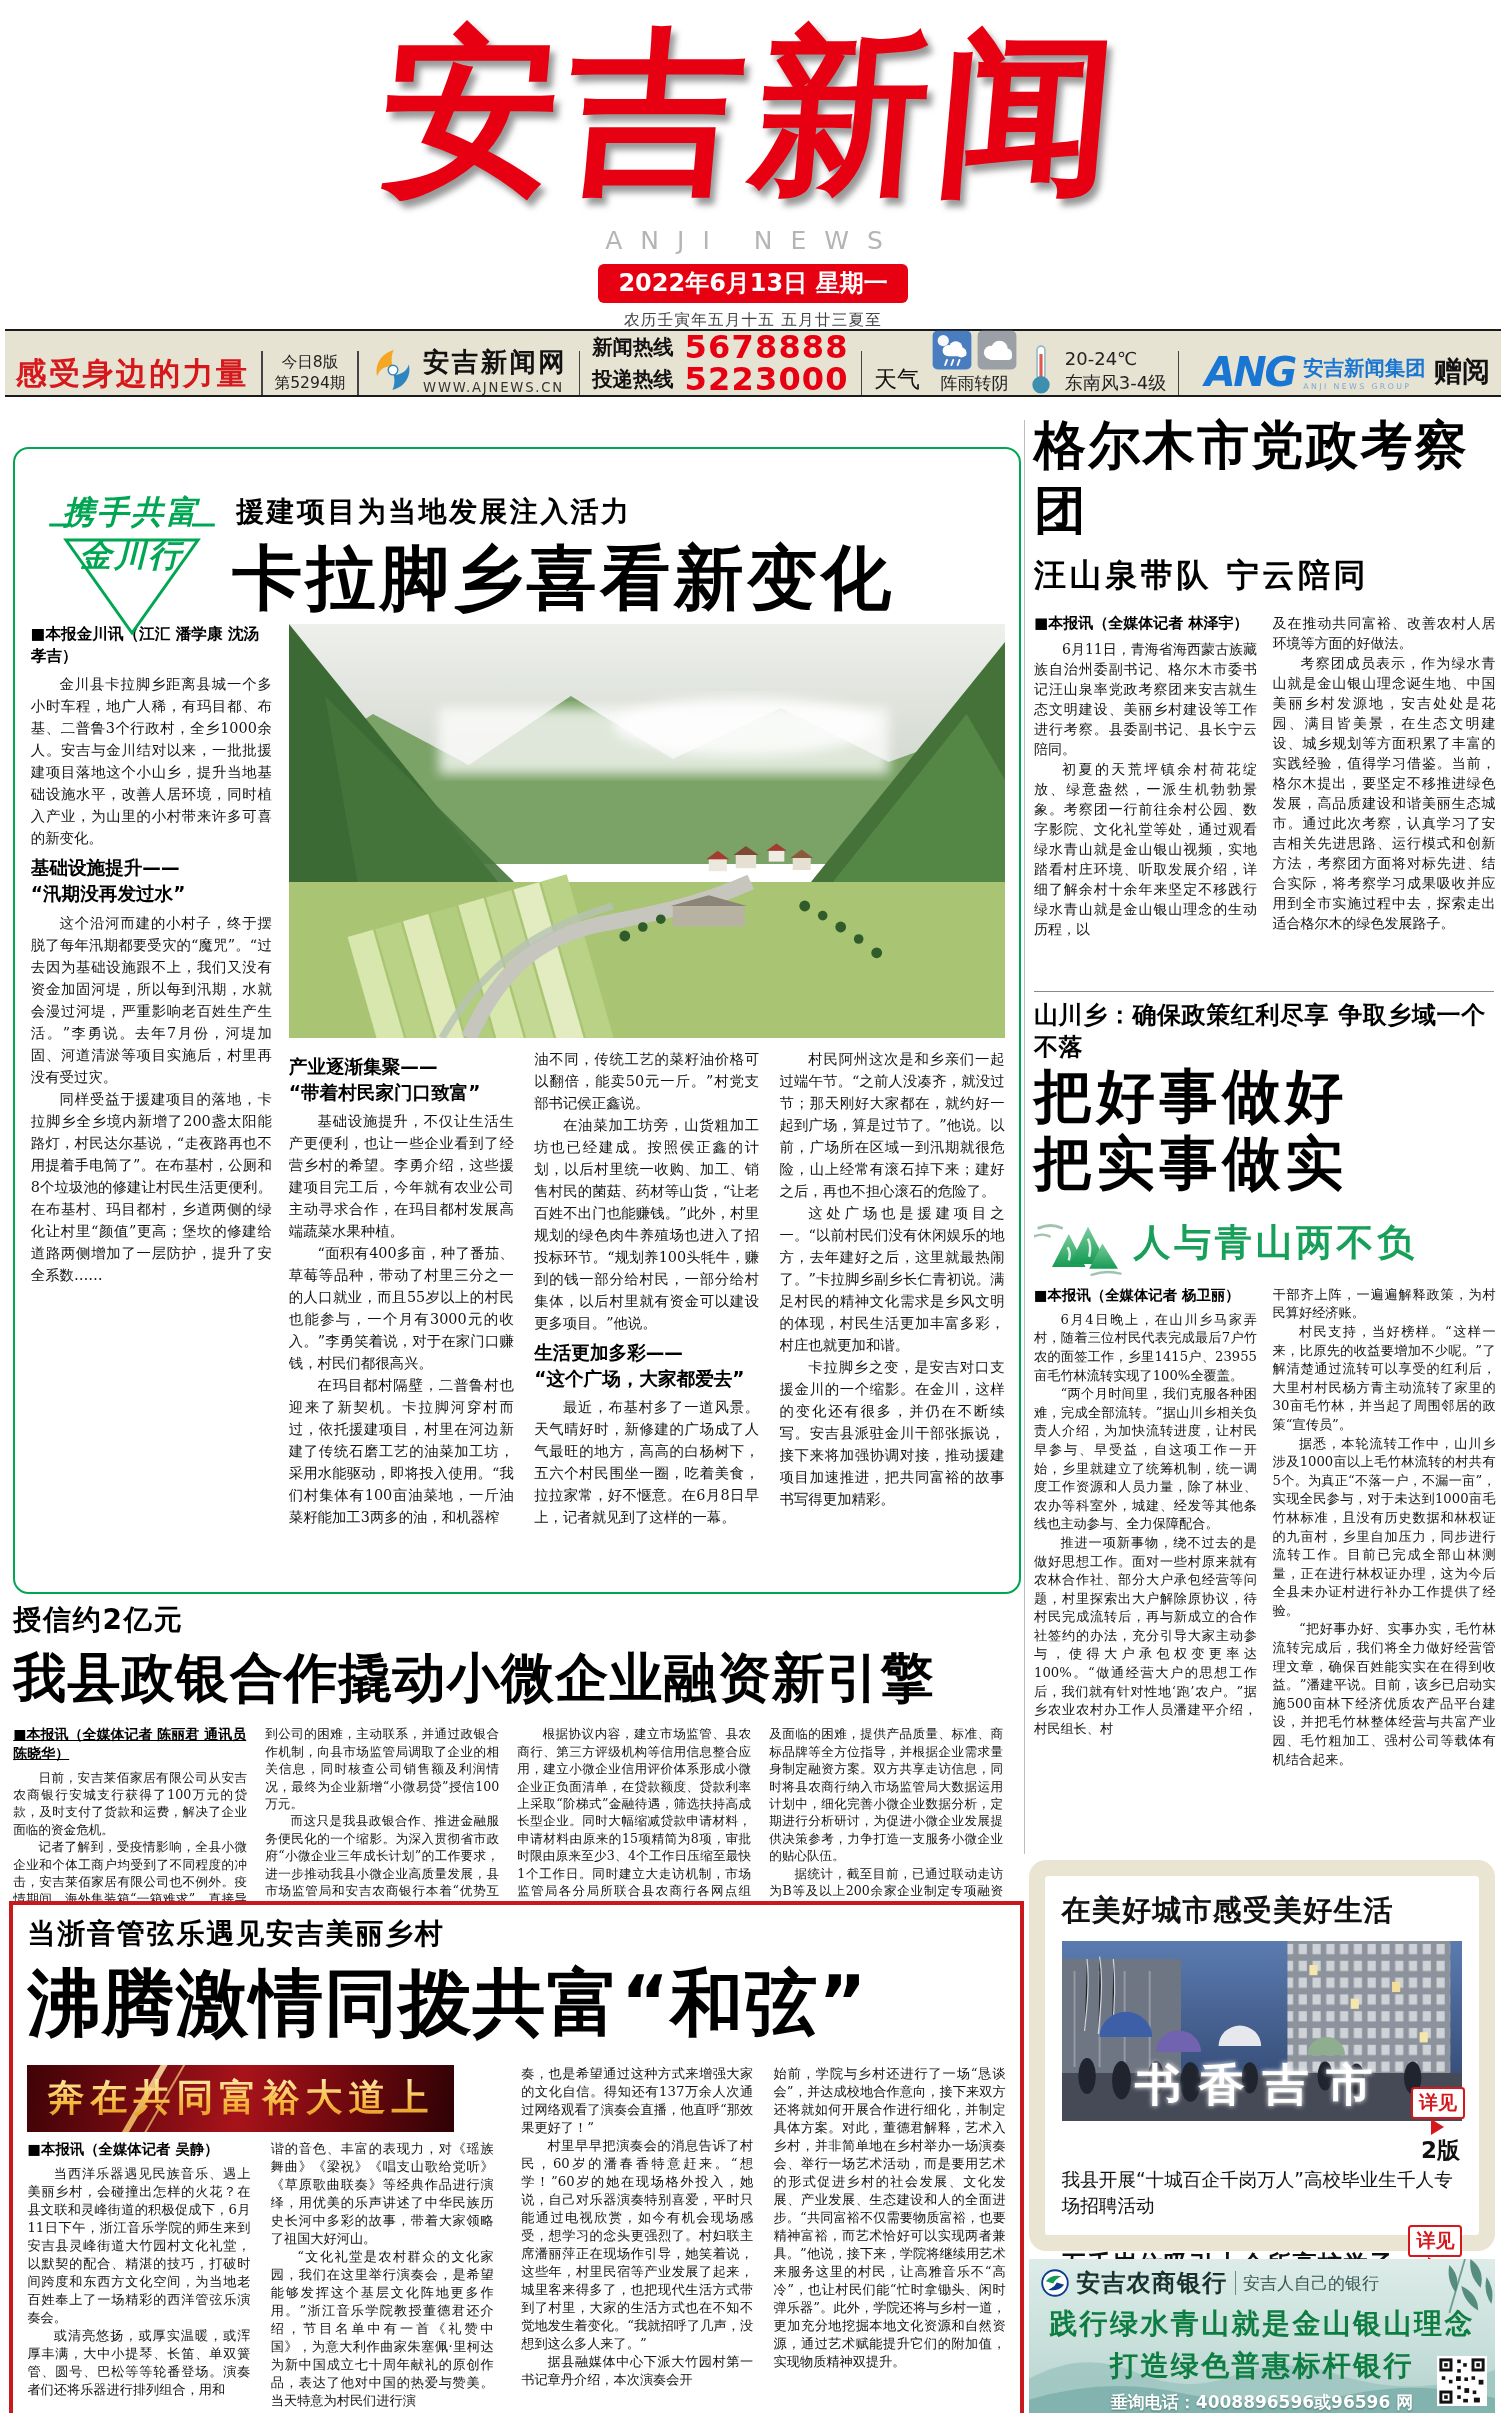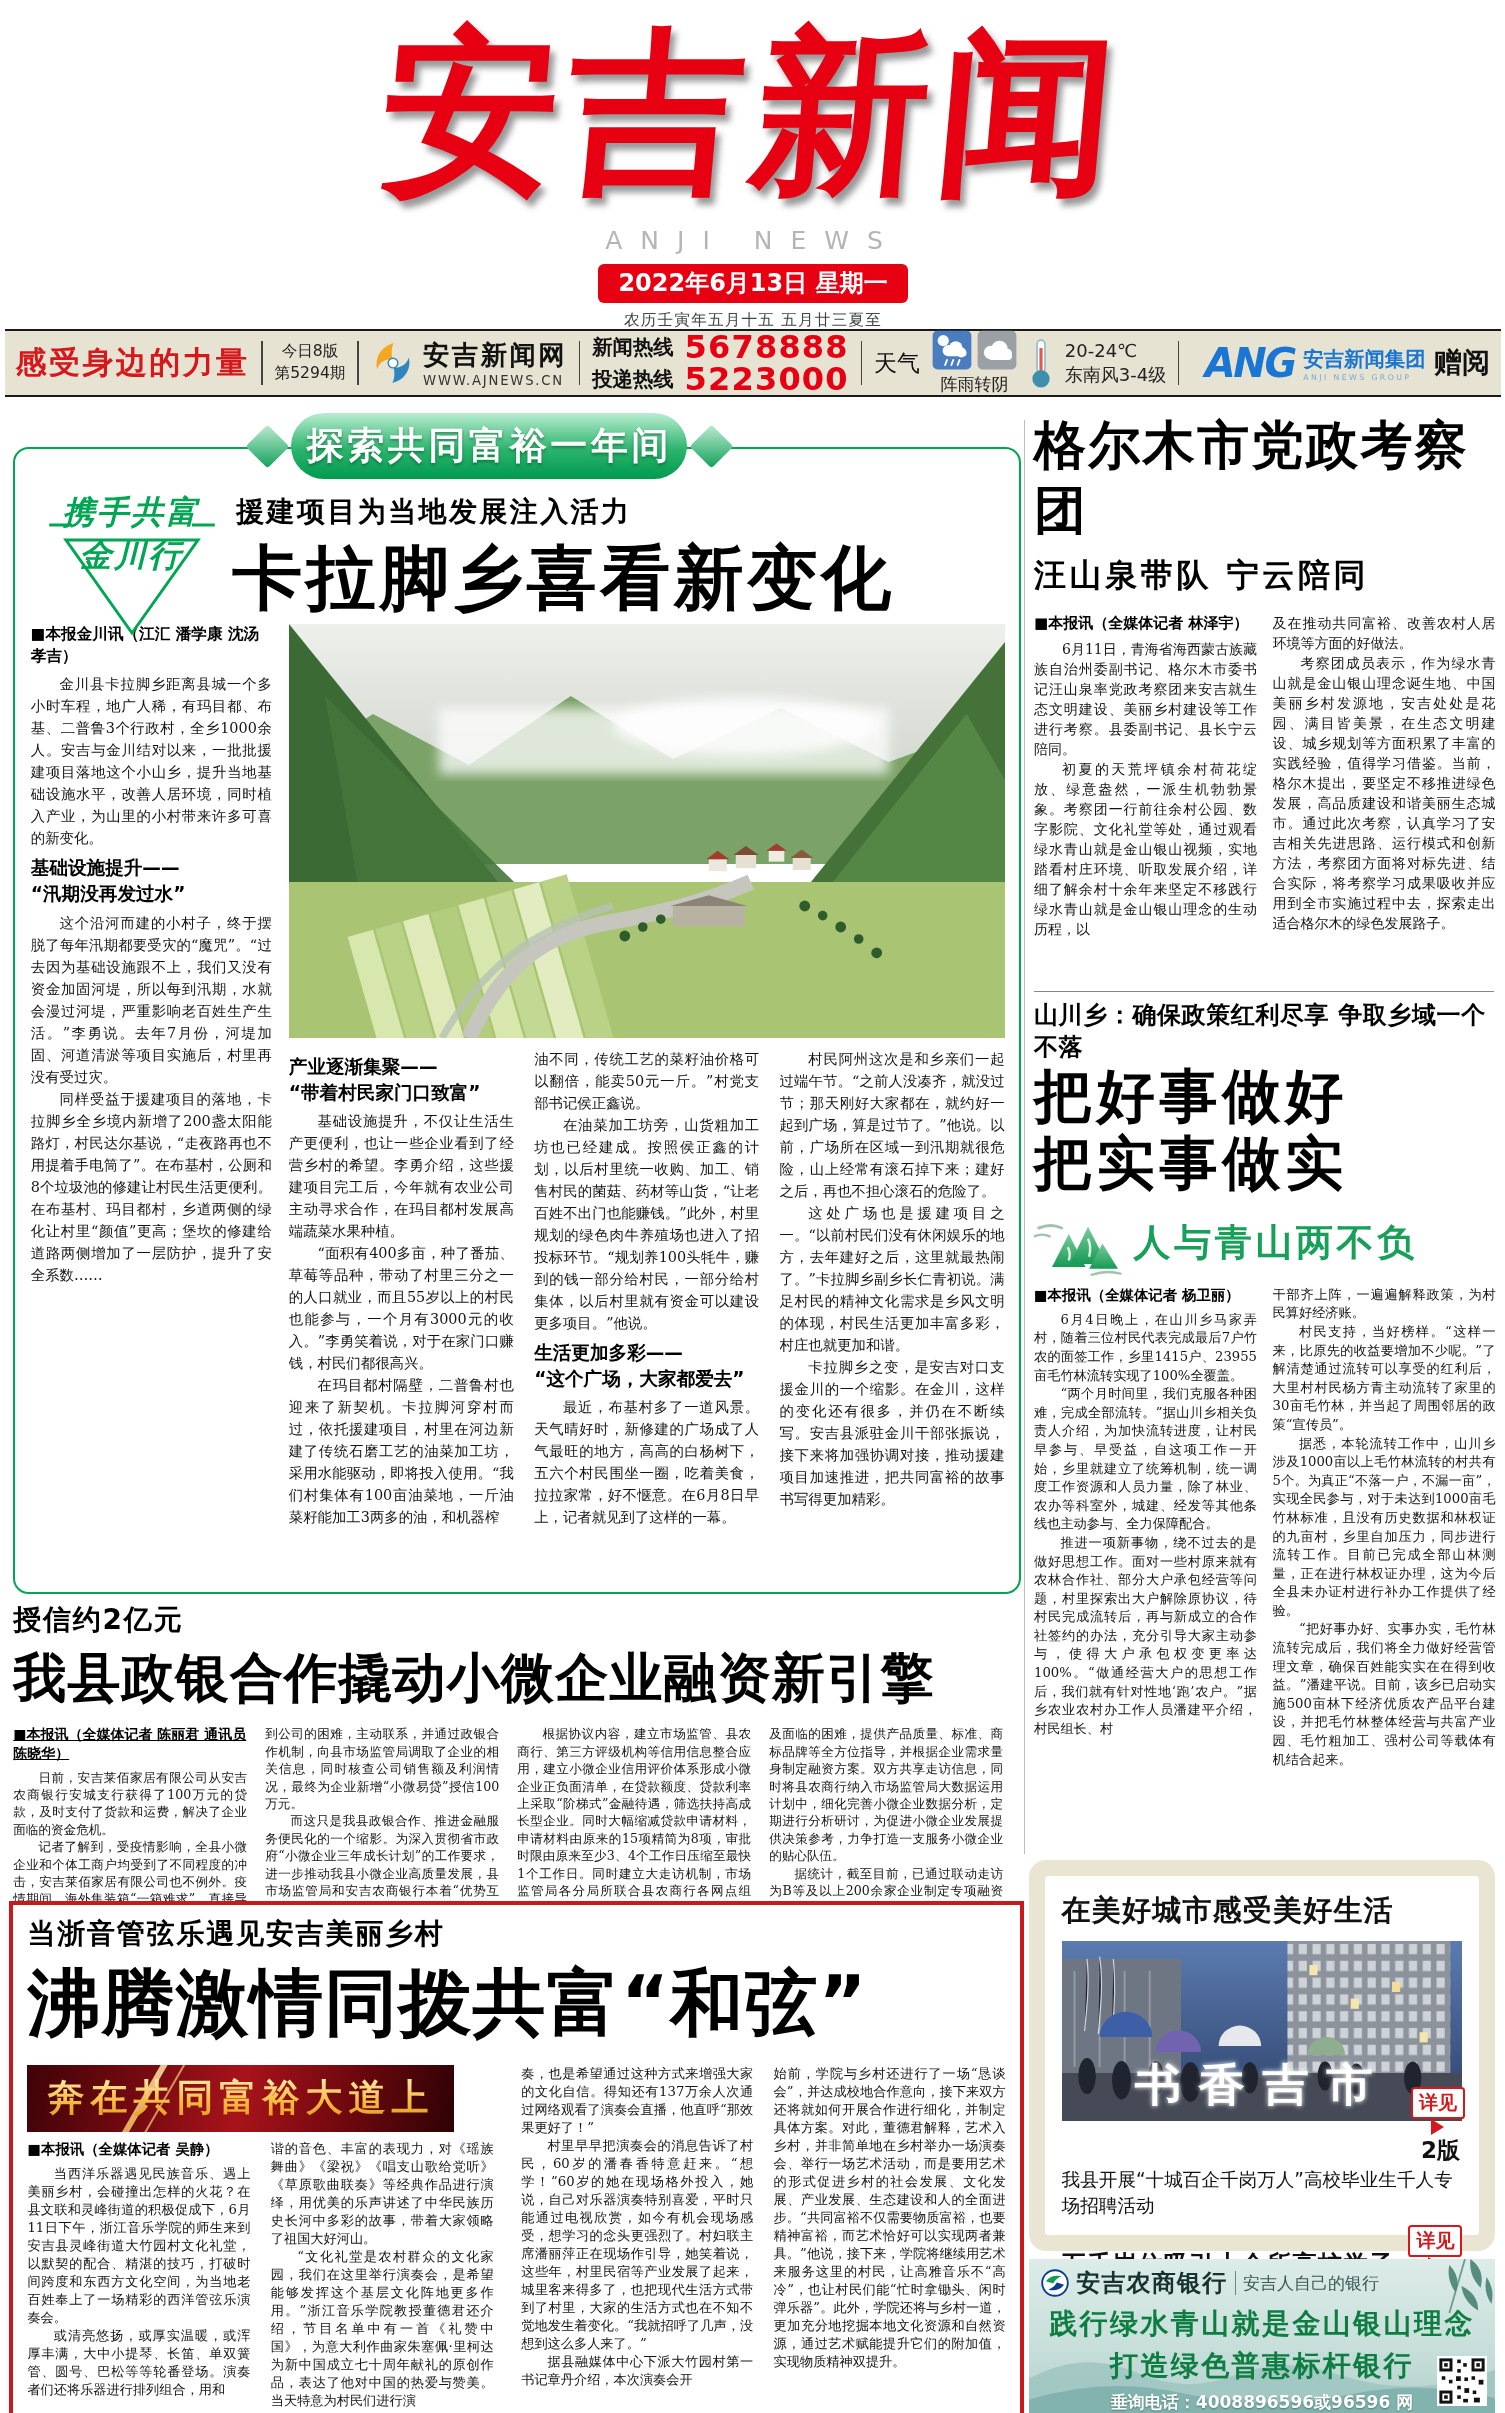--- a/index.html
+++ b/index.html
@@ -18,21 +18,21 @@
     transform:skewX(-5deg); text-shadow:5.4px 6.6px 6px rgba(70,70,70,.55);
   }
   #paper-en { font-family:"DejaVu Sans","Liberation Sans",sans-serif; font-size:25px; color:#b5b5b5; letter-spacing:18px; margin-top:1.2px; }
   #paper-date { display:inline-block; margin-top:8.4px; background:#e60012; color:#fff; font-size:24px; padding:3.6px 20.4px; border-radius:6px; font-family:"DejaVu Sans","Liberation Sans",sans-serif; font-weight:bold;}
   #paper-lunar { margin-top:7.2px; font-size:15.6px; color:#444; letter-spacing:1.2px;}
 
   
   #infobar {
     position:absolute; left:4.8px; top:329px; width:1496px; height:68px;
     background:#e7e3d2; border-top:2.4px solid #1a1a1a; border-bottom:2.4px solid #1a1a1a;
-    display:flex; align-items:center; padding:0 10.8px; gap:12px;
+    display:flex; align-items:flex-end; padding:0 10.8px; gap:12px;
     font-family:"DejaVu Sans","Liberation Sans",sans-serif;
   }
   .ib-div { width:1.2px; height:44px; background:#444; flex:0 0 auto;}
   #ib-slogan { font-size:31px; font-weight:bold; color:#d6171b; letter-spacing:2.4px; flex:0 0 auto;}
   .ib-stack { text-align:center; font-size:15.6px; color:#222; line-height:21.6px; flex:0 0 auto;}
   #ib-site { display:flex; align-items:center; gap:8.4px; flex:0 0 auto;}
   #ib-site-name { font-size:26.4px; font-weight:bold; color:#111; letter-spacing:2.4px;}
   #ib-site-url { font-size:13.2px; letter-spacing:1.8px; color:#333; }
   .hotline-row { display:flex; align-items:center; gap:10.8px; line-height:32px;}
   .hotline-label { font-size:20.4px; font-weight:bold; color:#111; }
@@ -260,25 +260,20 @@
     <div id="ib-group">
       <span id="ang-logo">ANG</span>
       <span>
         <div id="ang-name">安吉新闻集团</div>
         <div id="ang-en">ANJI NEWS GROUP</div>
       </span>
       <span id="ib-gift">赠阅</span>
     </div>
   </div>
 
-  <div id="lead-tab">
-    <span class="tab-diamond"></span>
-    <span id="tab-pill" class="hei">探索共同富裕一年间</span>
-    <span class="tab-diamond"></span>
-  </div>
 
   <div id="lead-box" class="lead-article">
     <div id="lead-badge">
       <svg width="168" height="132" viewBox="0 0 280 220">
         <polyline points="2,30 40,30" stroke="#00a651" stroke-width="5" fill="none"></polyline>
         <polyline points="240,30 278,30" stroke="#00a651" stroke-width="5" fill="none"></polyline>
         <polygon points="30,55 250,55 140,210" stroke="#00a651" stroke-width="5" fill="none"></polygon>
       </svg>
       <div class="lead-badge-line">携手共富</div>
       <div class="lead-badge-line">金川行</div>

